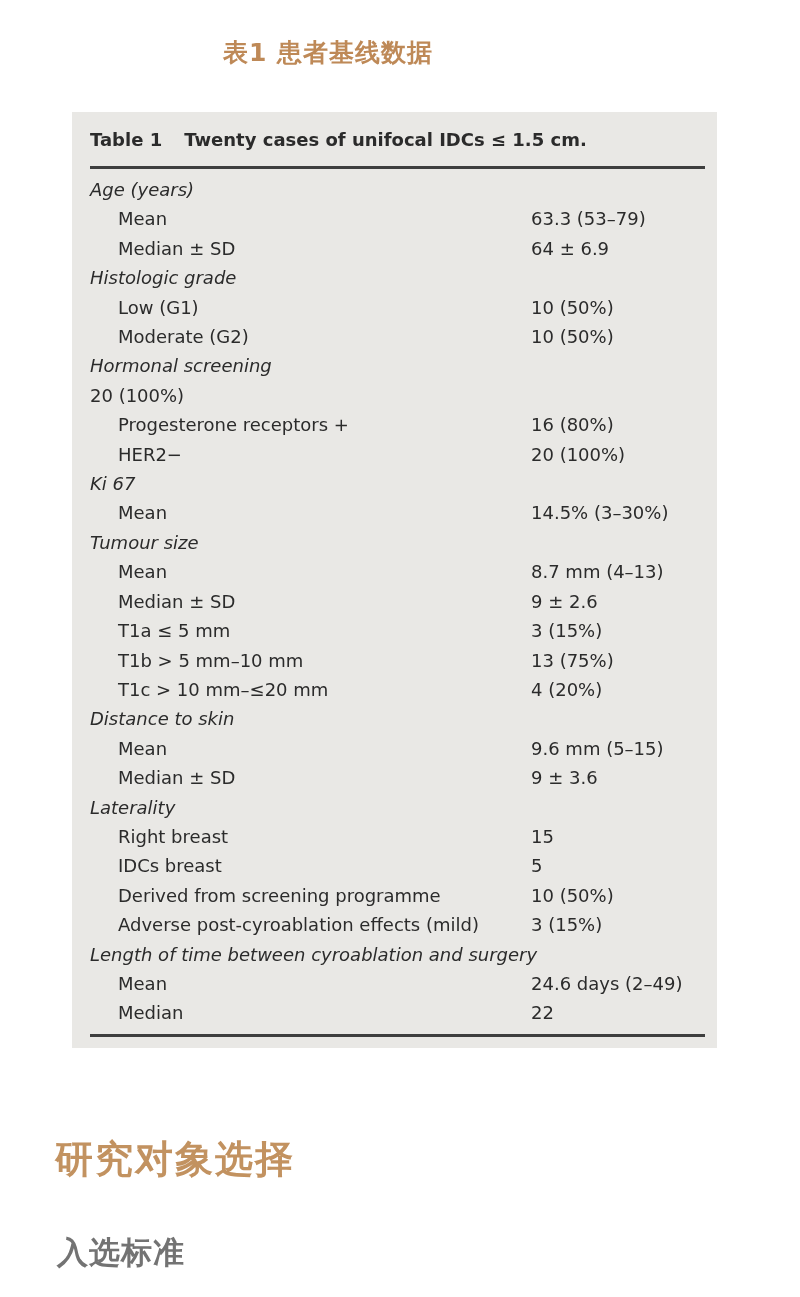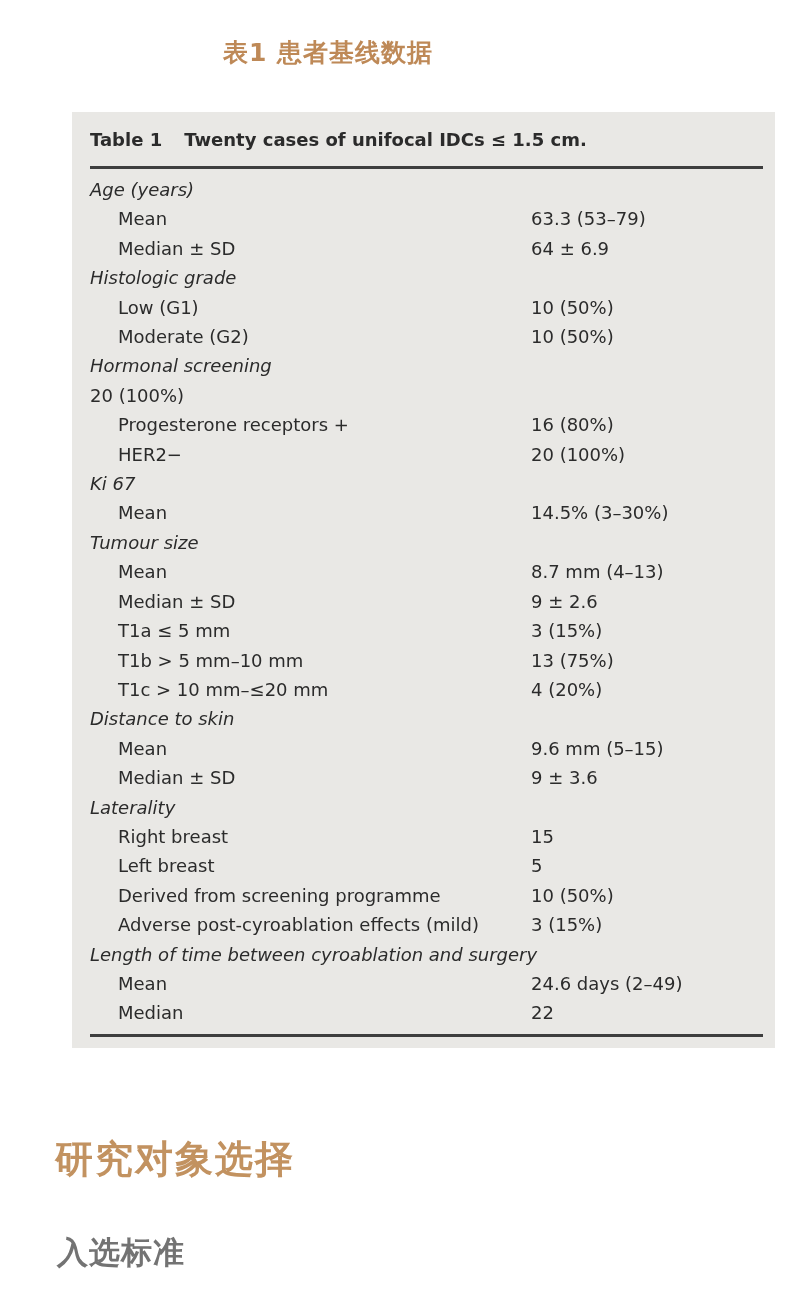--- a/index.html
+++ b/index.html
@@ -26,21 +26,21 @@
     font-weight: bold;
     color: #be8957;
     letter-spacing: 1px;
   }
 
   
   .table-figure {
     position: absolute;
     left: 72px;
     top: 112px;
-    width: 703px;
+    width: 645px;
     height: 936px;
     background: #e9e8e5;
     color: #2b2b2b;
     box-sizing: border-box;
     padding: 14px 10px 0 18px;
   }
   .table-caption {
     font-size: 18px;
     line-height: 24px;
     margin-top: 2px;
@@ -207,21 +207,21 @@
       </div>
       <div class="row section">
         <span class="lab">Laterality</span>
         <span class="val"></span>
       </div>
       <div class="row item">
         <span class="lab">Right breast</span>
         <span class="val">15</span>
       </div>
       <div class="row item">
-        <span class="lab">Left breast</span>
+        <span class="lab">IDCs breast</span>
         <span class="val">5</span>
       </div>
       <div class="row item">
         <span class="lab">Derived from screening programme</span>
         <span class="val">10 (50%)</span>
       </div>
       <div class="row item">
         <span class="lab">Adverse post-cyroablation effects (mild)</span>
         <span class="val">3 (15%)</span>
       </div>

